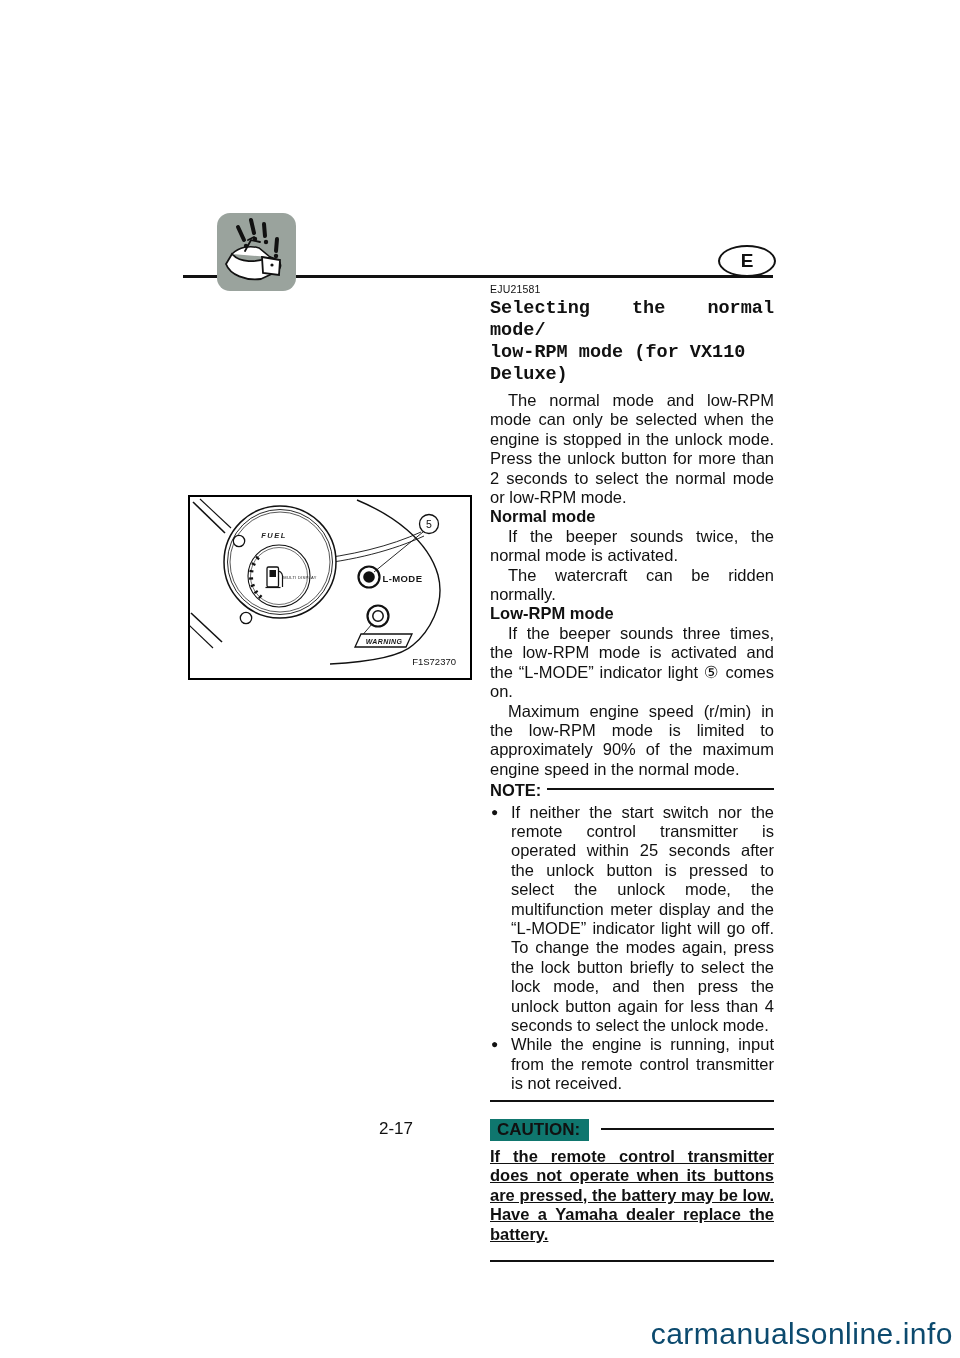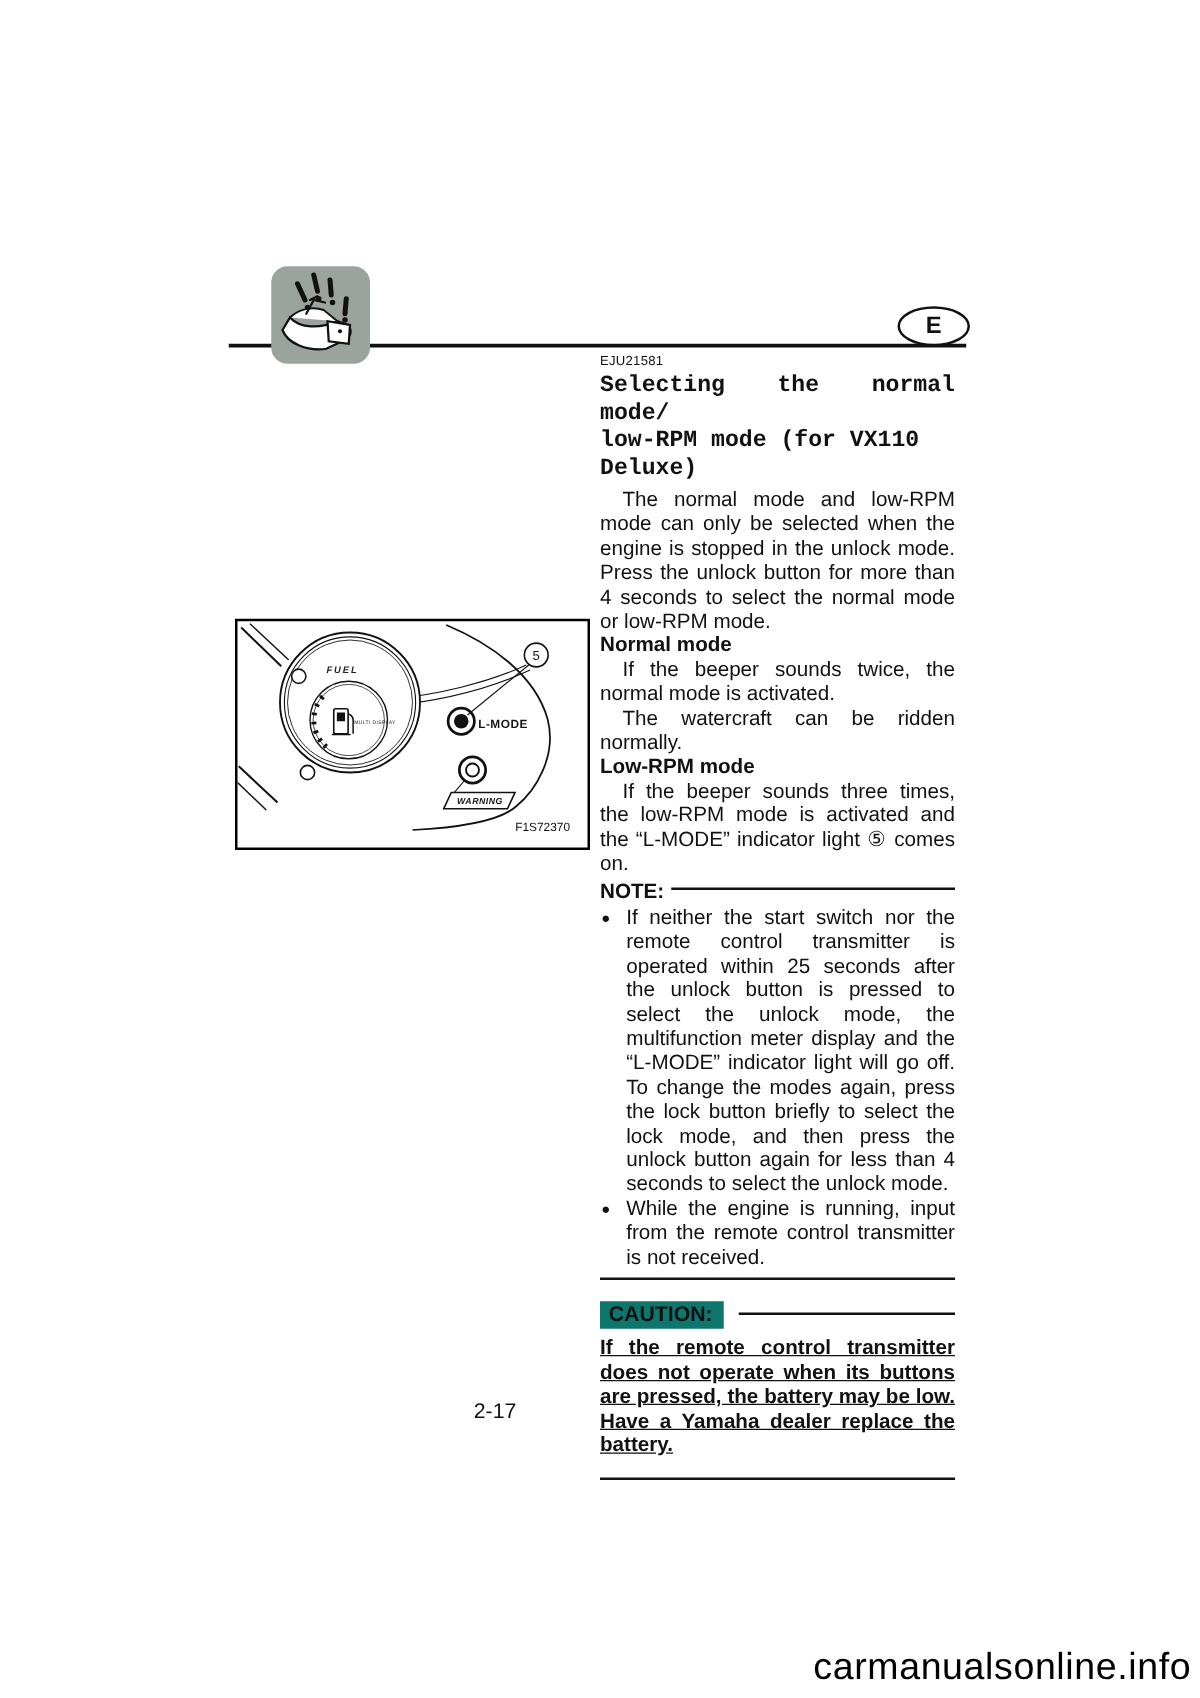--- a/index.html
+++ b/index.html
@@ -10,41 +10,41 @@
   .header-rule { position:absolute; left:183px; top:275px; width:590px; height:3px; background:#111; }
   .icon-badge { position:absolute; left:217px; top:213px; width:79px; height:78px; background:#9aa39d; border-radius:13px; }
   .e-badge { position:absolute; left:718px; top:245px; width:54px; height:28px; border:2px solid #111; border-radius:50%;
              display:flex; align-items:center; justify-content:center; font-weight:bold; font-size:19px; background:#fff; }
 
   
   .figure-box { position:absolute; left:188px; top:495px; width:280px; height:181px; border:2px solid #000; background:#fff; }
   .figure-box svg { display:block; }
 
   
-  .col { position:absolute; left:480px; top:283px; width:284px; font-size:16.5px; line-height:19.4px; text-align:justify; }
+  .col { position:absolute; left:490px; top:283px; width:284px; font-size:16.5px; line-height:19.4px; text-align:justify; }
   .eju { font-size:10.5px; line-height:12px; letter-spacing:0.2px; text-align:left; margin-bottom:3px; }
   .title { font-weight:bold; font-size:18.5px; line-height:22px; margin-bottom:5px;font-family:Liberation Mono, monospace; }
   .title-l1 { text-align:justify; text-align-last:justify; }
   .title-l2 { text-align:left; }
   .para { text-indent:18px; margin:0; }
   .subhead { font-weight:bold; text-align:left; margin:0; }
   .note-row, .caution-row { display:flex; align-items:center; margin:2px 0 2px 0; }
   .note-label { font-weight:bold; white-space:nowrap; }
   .note-line { flex:1; border-bottom:2px solid #111; margin-left:6px; margin-bottom:4px; }
   .bullet-item { position:relative; padding-left:21px; margin:0; }
   .bullet-glyph { position:absolute; left:1px; top:0; font-size:12px; }
   .rule-hr { border:none; border-top:2px solid #111; margin:6px 0 0 0; }
   .caution-block { margin-top:17px; }
   .caution-label { font-weight:bold; font-size:17px; background:#0f766e; padding:1px 9px 2px 7px; white-space:nowrap; }
   .caution-line { flex:1; border-bottom:2px solid #111; margin-left:12px; margin-bottom:2px; }
   .caution-text { font-weight:bold; margin:6px 0 16px 0;text-decoration:underline; }
 
   
   .page-number { position:absolute; left:0; top:1119px; width:792px; text-align:center; font-size:17px; }
-  .watermark { position:absolute; right:7px; top:1317px; font-size:30px; color:#000000; letter-spacing:0.5px; }
+  .watermark { position:absolute; right:7px; top:1317px; font-size:30px; color:#0c4a6e; letter-spacing:0.5px; }
 </style>
 </head>
 <body>
 
 <div class="page">
 
   <div class="header-rule"></div>
 
   <div class="icon-badge">
     <svg width="79" height="78" viewBox="0 0 79 78">
@@ -135,28 +135,29 @@
       <text x="266" y="168" font-size="9.5" text-anchor="end" fill="#111">F1S72370</text>
     </svg>
   </div>
 
   <div class="col">
     <div class="eju">EJU21581</div>
     <div class="title">
       <div class="title-l1">Selecting the normal mode/</div>
       <div class="title-l2">low-RPM mode (for VX110 Deluxe)</div>
     </div>
-    <p class="para">The normal mode and low-RPM mode can only be selected when the engine is stopped in the unlock mode. Press the unlock button for more than 4 seconds to select the normal mode or low-RPM mode.</p>
+    <p class="para">The normal mode and low-RPM mode can only be selected when the engine is stopped in the unlock mode. Press the unlock button for more than 2 seconds to select the normal mode or low-RPM mode.</p>
 
     <p class="subhead">Normal mode</p>
     <p class="para">If the beeper sounds twice, the normal mode is activated.</p>
     <p class="para">The watercraft can be ridden normally.</p>
 
     <p class="subhead">Low-RPM mode</p>
     <p class="para">If the beeper sounds three times, the low-RPM mode is activated and the “L-MODE” indicator light ⑤ comes on.</p>
+    <p class="para">Maximum engine speed (r/min) in the low-RPM mode is limited to approximately 90% of the maximum engine speed in the normal mode.</p>
 
     <div class="note-row">
       <span class="note-label">NOTE:</span>
       <div class="note-line"></div>
     </div>
     <div class="bullet-item">
       <span class="bullet-glyph">●</span>
       <span>If neither the start switch nor the remote control transmitter is operated within 25 seconds after the unlock button is pressed to select the unlock mode, the multifunction meter display and the “L-MODE” indicator light will go off. To change the modes again, press the lock button briefly to select the lock mode, and then press the unlock button again for less than 4 seconds to select the unlock mode.</span>
     </div>
     <div class="bullet-item">

